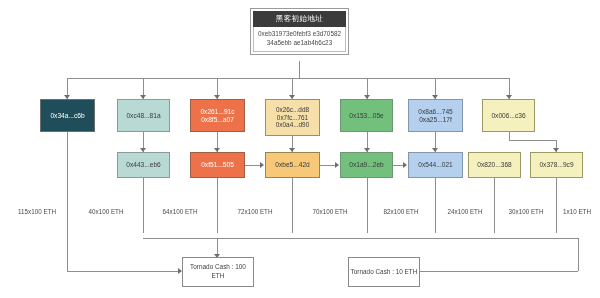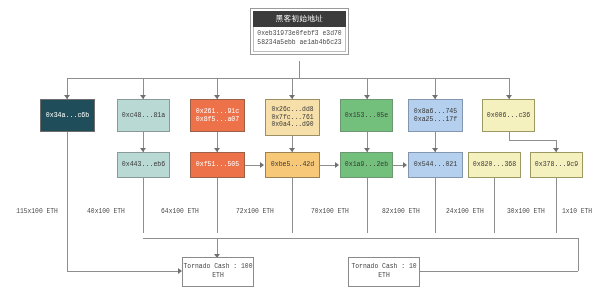--- a/index.html
+++ b/index.html
@@ -5,21 +5,20 @@
   html,body{margin:0;padding:0;background:#ffffff;}
   body{
     font-family:"Liberation Sans","DejaVu Sans",sans-serif;
     -webkit-font-smoothing:antialiased;
   }
   #stage{
     position:relative;
     width:600px;height:298px;
     background:#ffffff;
     overflow:hidden;
-    font-family:Liberation Mono, monospace;
   }
   
   .node{
     position:absolute;
     box-sizing:border-box;
     border:1px solid #8a8a8a;
     display:flex;
     flex-direction:column;
     align-items:center;
     justify-content:center;

